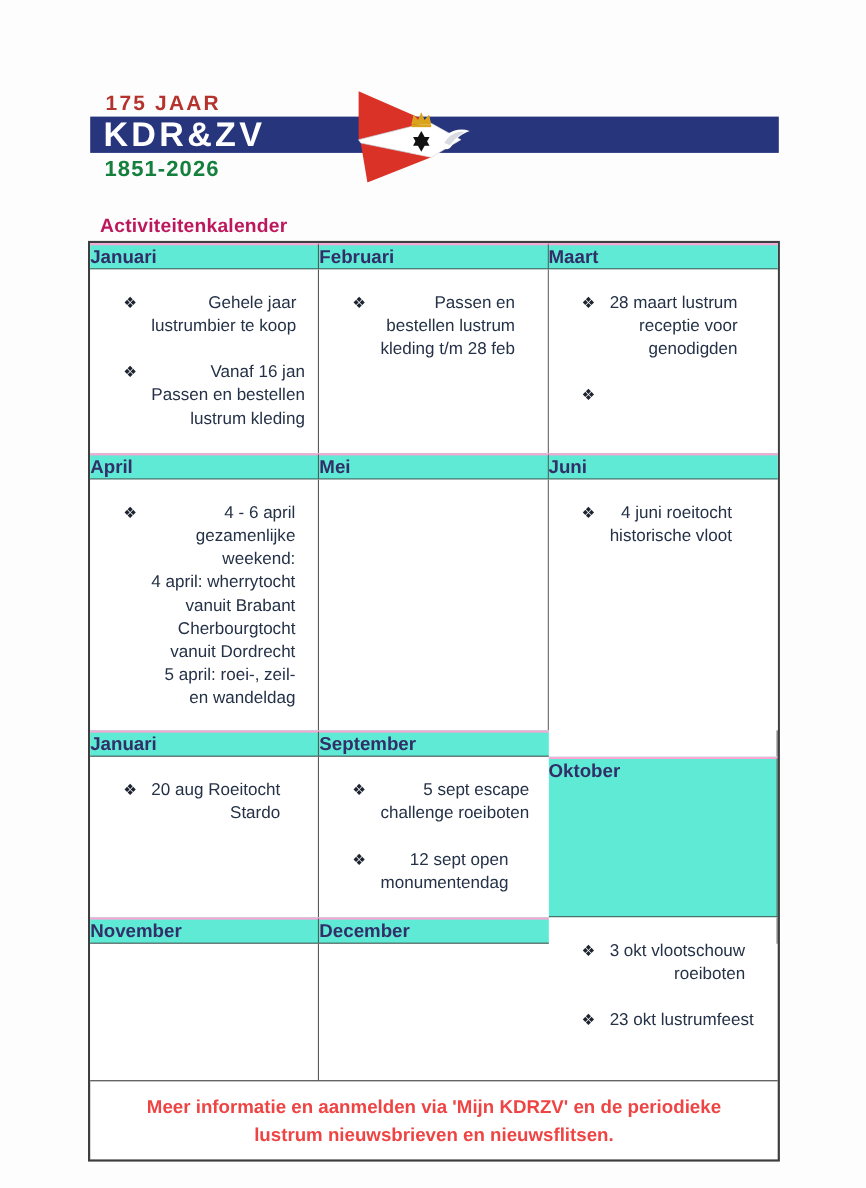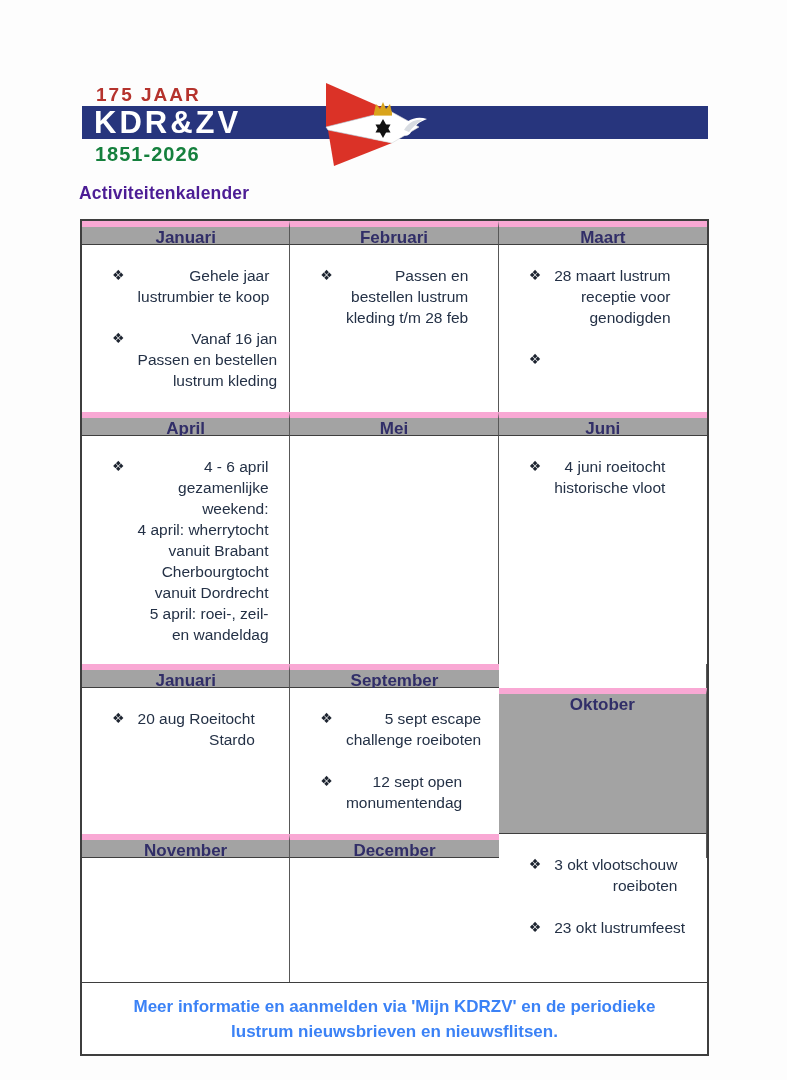--- a/index.html
+++ b/index.html
@@ -20,49 +20,49 @@
     color:#ffffff;font-size:31px;font-weight:bold;letter-spacing:3px;
     padding-left:12px;line-height:33px;
   }
   .logo-years{
     position:absolute;left:95px;top:143px;
     font-size:20px;font-weight:bold;letter-spacing:1px;color:#15803d;
   }
   .pennant{position:absolute;left:320px;top:82px;z-index:2;}
   
   .page-title{
-    position:absolute;left:79px;top:183px;margin:0;
-    font-size:17.5px;font-weight:bold;color:#4c1d95;letter-spacing:.2px;
+    position:absolute;left:79px;top:183px;margin:12px;
+    font-size:17.5px;font-weight:bold;color:#be185d;letter-spacing:.2px;
   }
   
   .calendar{
     position:absolute;left:80px;top:219px;width:629px;
     display:grid;grid-template-columns:1fr 1fr 1fr;
     grid-template-rows:24px 167px 24px 228px 24px 146px 24px 124px 72px;
     border:2px solid #3E3E3E;background:#ffffff;box-sizing:border-box;
   }
   .calendar > div{box-sizing:border-box;}
   .hcell{
-    background:#a3a3a3;color:#312E68;font-weight:bold;font-size:17px;
-    text-align:center;line-height:22px;
-    border-top:6px solid #f9a8d4;border-bottom:1px solid #3E3E3E;
+    background:#5eead4;color:#312E68;font-weight:bold;font-size:17px;
+    text-align:left;line-height:22px;
+    border-top:2px solid #f9a8d4;border-bottom:1px solid #3E3E3E;
   }
   .col-a,.col-b{border-right:1px solid #585858;}
   .cell{background:#ffffff;}
   ul.items{list-style:none;margin:0;padding:20px 8px 0 30px;}
   ul.items li{
     display:flex;gap:13px;margin:0 0 21px 0;
     font-size:15.5px;line-height:21px;color:#243146;
   }
   ul.items .b{flex:0 0 auto;font-size:14px;line-height:21px;color:#1D2430;}
   ul.items .t{white-space:pre-line;text-align:right;}
   .fcell{
     grid-column:1 / -1;border-top:1px solid #3E3E3E;
     display:flex;align-items:center;justify-content:center;text-align:center;
-    font-weight:bold;font-size:17px;line-height:25px;color:#3b82f6;
+    font-weight:bold;font-size:17px;line-height:25px;color:#ef4444;
     white-space:pre-line;padding:0 20px;
   }
 </style>
 </head>
 <body>
 
 <div class="logo-jaar">175 JAAR</div>
 <div class="logo-band">
   <span class="logo-club">KDR&amp;ZV</span>
 </div>

